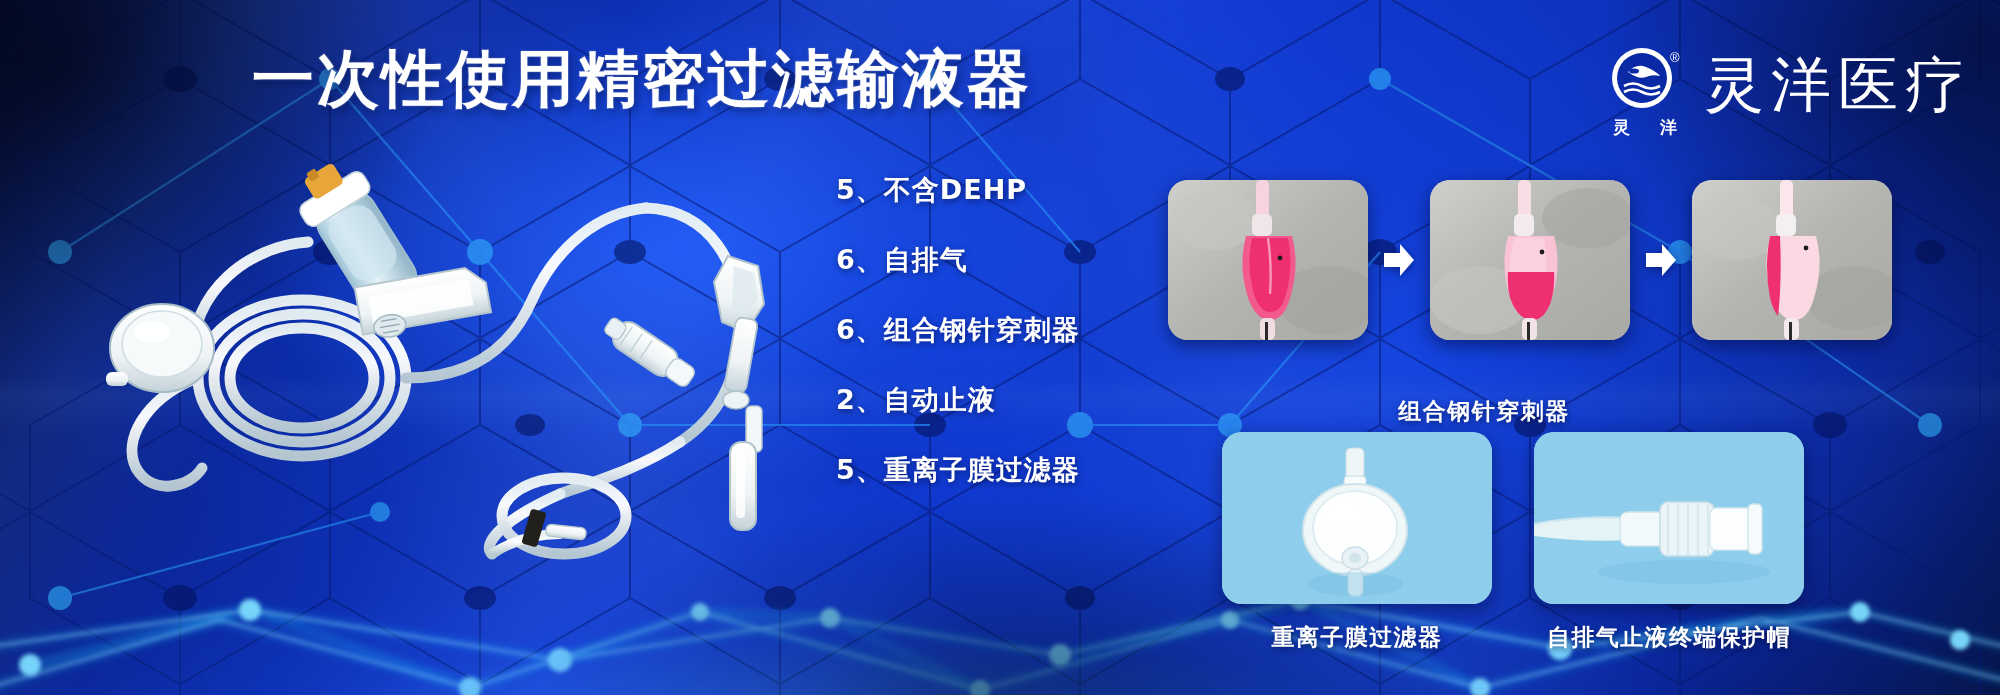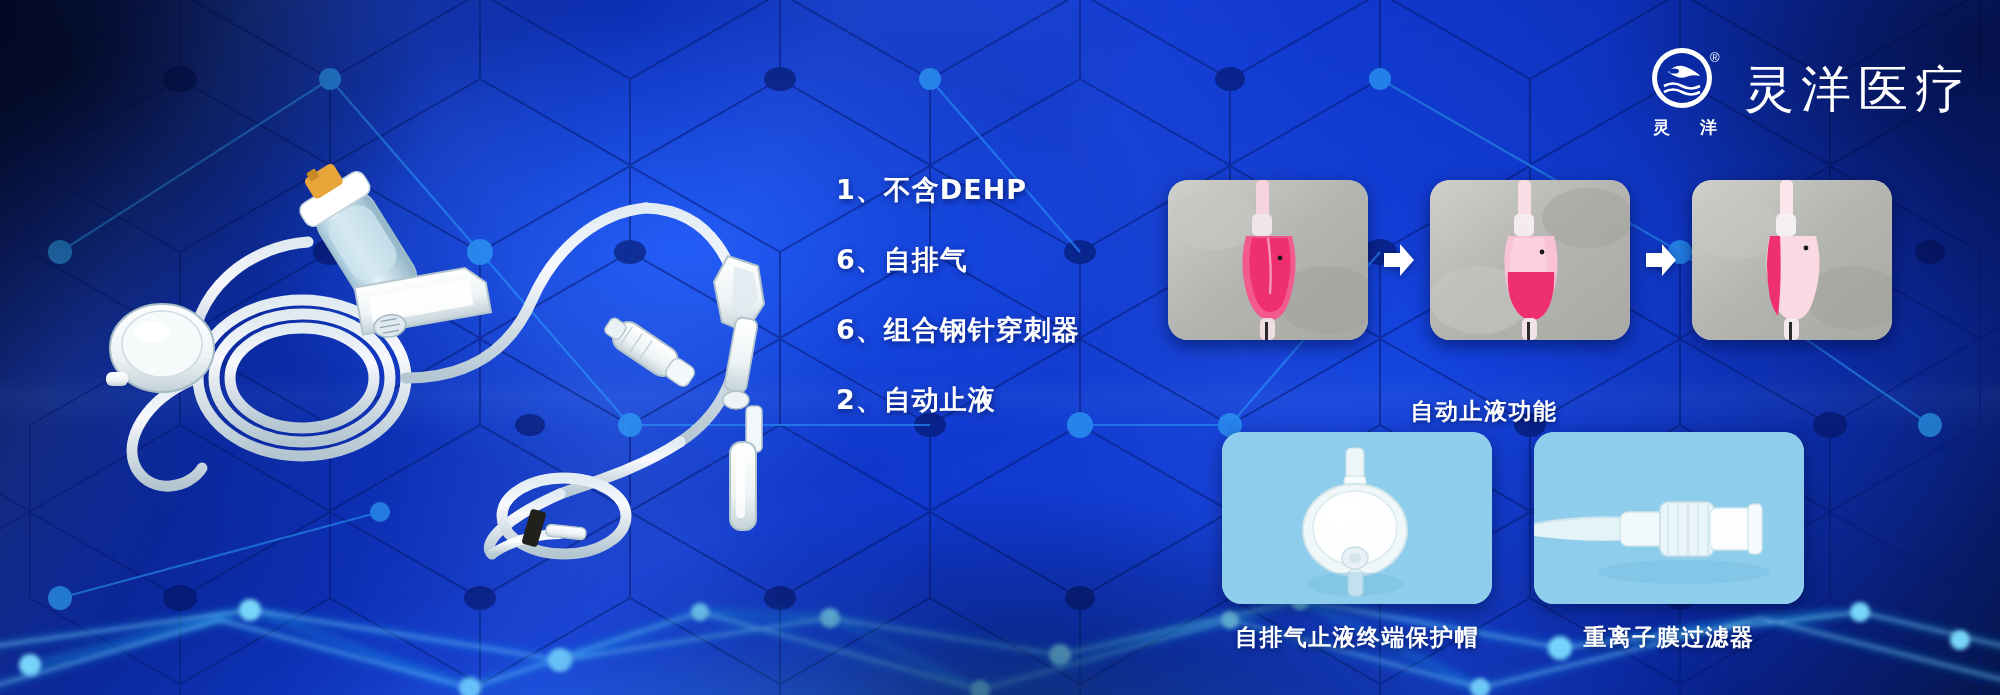--- a/index.html
+++ b/index.html
@@ -54,22 +54,22 @@
   }
   .brand-mark{display:flex;flex-direction:column;align-items:center;gap:3px;}
   .brand-seal{position:relative;width:74px;height:74px;}
   .brand-seal svg{display:block;}
   .brand-sub-cn{
     display:flex;gap:30px;color:#fff;font-size:17px;font-weight:bold;
     font-family:"DejaVu Sans","Liberation Sans",sans-serif;line-height:1;
   }
   .brand-text{display:flex;flex-direction:column;gap:5px;}
   .brand-cn{
-    color:#fff;font-size:50px;font-weight:normal;letter-spacing:7px;line-height:1;
-    font-family:Liberation Sans, sans-serif;
+    color:#fff;font-size:60px;font-weight:normal;letter-spacing:7px;line-height:1;
+    font-family:Liberation Mono, monospace;
   }
   .brand-en{
     color:#f0f4ff;font-size:20px;letter-spacing:2.4px;line-height:1;
     font-family:"Liberation Sans",sans-serif;
   }
 
   
   .features{
     position:absolute;left:836px;top:172px;
     display:flex;flex-direction:column;gap:34px;
@@ -263,20 +263,21 @@
       <circle cx="1230" cy="620" r="9"></circle>
       <circle cx="1480" cy="688" r="10"></circle>
       <circle cx="30" cy="665" r="11"></circle>
       <circle cx="1960" cy="640" r="10"></circle>
     </g>
   </svg>
 
   <div class="bg-layer bottomglow"></div>
   <div class="bg-layer darkglow"></div>
 
+  <div class="title">一次性使用精密过滤输液器</div>
 
   <div class="brand">
     <div class="brand-mark">
       <div class="brand-seal">
         <svg width="74" height="74" viewBox="0 0 74 74">
           <circle cx="34" cy="36" r="30" fill="#ffffff"></circle>
           <circle cx="34" cy="36" r="25" fill="#0a2aa5"></circle>
           <path d="M16,44 q9,-5 18,0 q9,5 18,0" stroke="#ffffff" stroke-width="2.6" fill="none"></path>
           <path d="M16,50 q9,-5 18,0 q9,5 18,0" stroke="#ffffff" stroke-width="2.6" fill="none"></path>
           <path d="M20,30 q8,-9 18,-5 q10,4 14,9 q-8,-2 -14,1 q-7,3 -18,-5 z" fill="#ffffff"></path>
@@ -372,24 +373,25 @@
 
       <g>
         <path d="M452,404 C470,392 492,384 520,384" stroke="url(#tube)" stroke-width="10" fill="none" stroke-linecap="round"></path>
         <rect x="486" y="360" width="16" height="36" rx="3" fill="#22201c" transform="rotate(16 494 378)"></rect>
         <rect x="506" y="376" width="40" height="12" rx="5" fill="url(#plastic)" stroke="#b2c4cb" stroke-width="1.4" transform="rotate(6 526 382)"></rect>
       </g>
     </svg>
   </div>
 
   <div class="features">
-    <div class="feature">1、不含DEHP</div>
+    <div class="feature">5、不含DEHP</div>
     <div class="feature">6、自排气</div>
     <div class="feature">6、组合钢针穿刺器</div>
     <div class="feature">2、自动止液</div>
+    <div class="feature">5、重离子膜过滤器</div>
   </div>
 
   <div class="row-top">
 
     <div class="photo-card">
       <svg width="200" height="160" viewBox="0 0 200 160">
         <defs>
           <linearGradient id="greybg" x1="0" y1="0" x2="1" y2="1">
             <stop offset="0%" stop-color="#cfd0cc"></stop>
               <stop offset="50%" stop-color="#b4b5b1"></stop>
@@ -447,21 +449,21 @@
         <rect x="84" y="34" width="20" height="22" rx="5" fill="#f7f1f3" opacity=".95"></rect>
         <path d="M78,56 q-8,30 2,62 q8,22 22,22 q14,0 20,-22 q10,-32 2,-62 z" fill="#fbd9e3"></path>
         <path d="M78,56 q-6,30 0,62 q3,12 8,18 q4,-34 2,-80 z" fill="#ee2f72"></path>
         <rect x="92" y="138" width="15" height="22" rx="5" fill="#f4e9ec"></rect>
         <rect x="97" y="142" width="3" height="18" fill="#2a2a2a"></rect>
         <circle cx="114" cy="68" r="2.4" fill="#1c1c1c"></circle>
       </svg>
     </div>
   </div>
 
-  <div class="cap-top">自动止液功能</div>
+  <div class="cap-top">组合钢针穿刺器</div>
 
   <div class="row-bottom">
 
     <div class="prod-card">
       <svg width="270" height="172" viewBox="0 0 270 172">
         <rect width="270" height="172" fill="#8ecdec"></rect>
         <rect x="124" y="16" width="18" height="34" rx="5" fill="#eef6f8" stroke="#c6dde6" stroke-width="1.2"></rect>
         <rect x="122" y="44" width="22" height="14" rx="4" fill="#f7fbfc" stroke="#c6dde6" stroke-width="1.2"></rect>
         <ellipse cx="133" cy="98" rx="52" ry="46" fill="#f0f7f9" stroke="#cfe3ea" stroke-width="2"></ellipse>
         <ellipse cx="133" cy="96" rx="42" ry="37" fill="#fdfefe" stroke="#dbeaef" stroke-width="1.6"></ellipse>
@@ -484,17 +486,17 @@
           <path d="M134,72 v50 M144,70 v54 M154,70 v54 M164,70 v54 M174,72 v50"></path>
         </g>
         <rect x="176" y="76" width="42" height="42" rx="6" fill="#fbfdfe" stroke="#d4e7ee" stroke-width="1.5"></rect>
         <rect x="214" y="72" width="14" height="50" rx="5" fill="#f5fafc" stroke="#d0e4ec" stroke-width="1.4"></rect>
         <ellipse cx="150" cy="140" rx="86" ry="12" fill="#6fb9dd" opacity=".32"></ellipse>
       </svg>
     </div>
   </div>
 
   <div class="cap-bottom">
+    <div>重离子膜过滤器</div>
     <div>自排气止液终端保护帽</div>
-    <div>重离子膜过滤器</div>
   </div>
 
 </div>
 
 </body></html>

